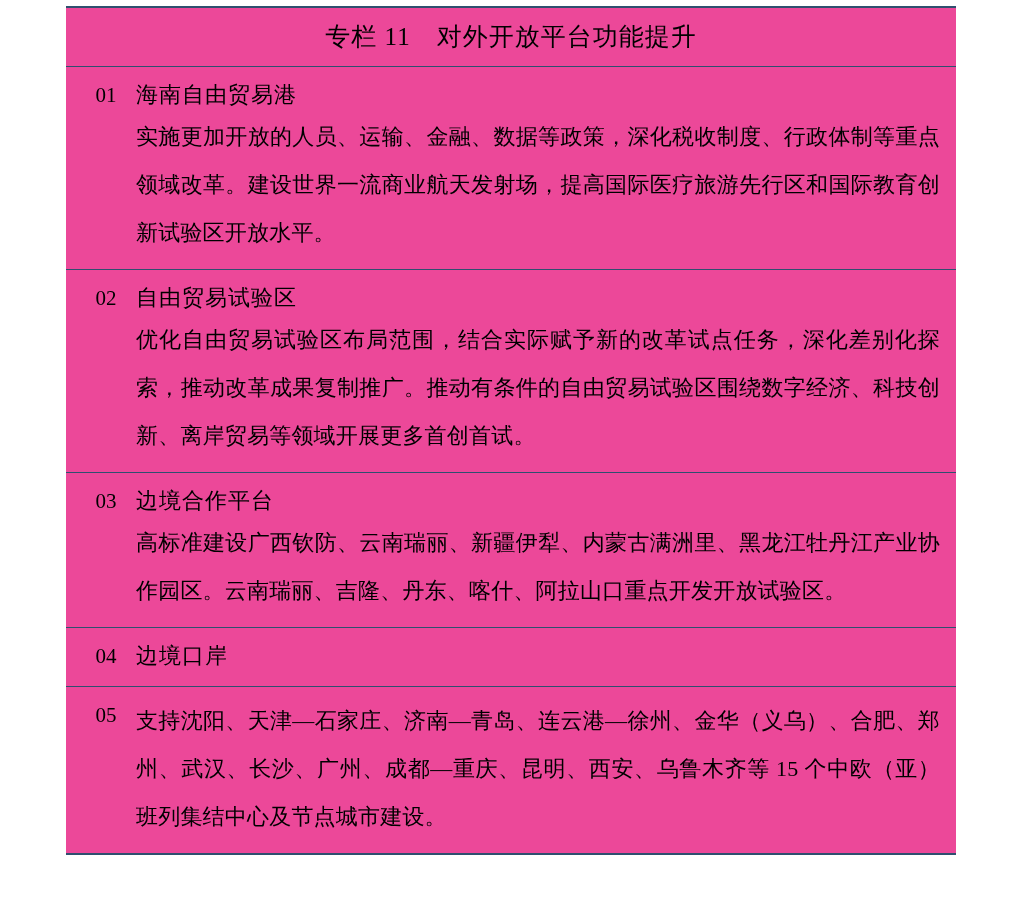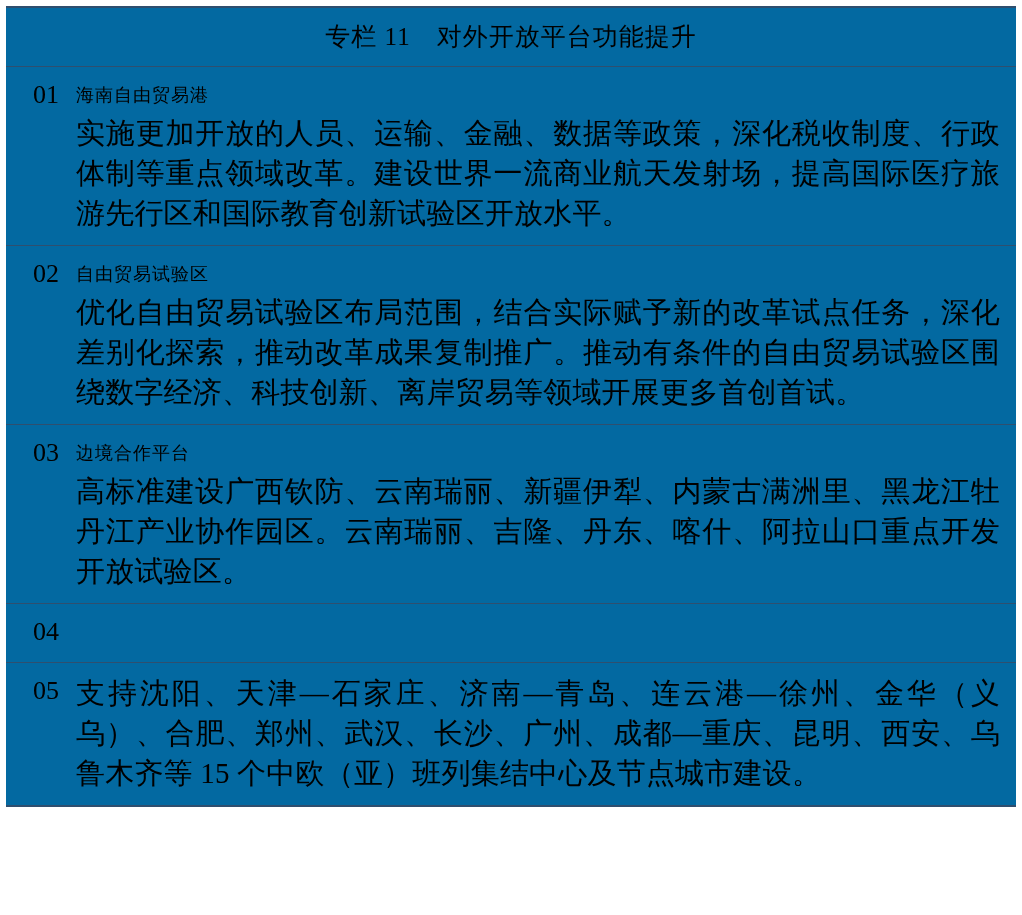--- a/index.html
+++ b/index.html
@@ -6,23 +6,23 @@
     margin: 0;
     padding: 0;
     background: #ffffff;
   }
   body {
     width: 1022px;
     height: 915px;
     font-family: "Liberation Serif", "DejaVu Serif", serif;
   }
   .panel {
-    width: 1010px;
+    width: 890px;
     margin: 6px auto 0 auto;
-    background: #0369a1;
+    background: #ec4899;
     border-top: 2px solid #2f4f6f;
     border-bottom: 2px solid #2f4f6f;
     box-sizing: border-box;
   }
   .panel-title {
     text-align: center;
     font-size: 25px;
     letter-spacing: 1px;
     padding: 12px 0 13px 0;
     color: #000;
@@ -39,39 +39,39 @@
     border-bottom: 1.5px solid #2f4f6f;
     padding: 10px 14px 12px 14px;
     box-sizing: border-box;
   }
   .entry:last-child {
     border-bottom: none;
   }
   .entry-num {
     width: 52px;
     flex: 0 0 52px;
-    font-size: 26px;
+    font-size: 21px;
     line-height: 36px;
     text-align: center;
     color: #000;
   }
   .entry-body {
     flex: 1 1 auto;
     padding-left: 4px;
   }
   .entry-heading {
-    font-size: 18px;
+    font-size: 22px;
     line-height: 36px;
     color: #000;
     font-weight: normal;
     letter-spacing: 1px;
   }
   .entry-text {
-    font-size: 29px;
-    line-height: 40px;
+    font-size: 22px;
+    line-height: 48px;
     color: #000;
     text-align: justify;
     text-justify: inter-ideograph;
     letter-spacing: 0.2px;
     padding-right: 2px;
   }
 </style>
 </head>
 <body>
 
@@ -101,20 +101,21 @@
     <div class="entry-num">03</div>
     <div class="entry-body">
       <div class="entry-heading">边境合作平台</div>
       <div class="entry-text">高标准建设广西钦防、云南瑞丽、新疆伊犁、内蒙古满洲里、黑龙江牡丹江产业协作园区。云南瑞丽、吉隆、丹东、喀什、阿拉山口重点开发开放试验区。</div>
     </div>
   </div>
 
   <div class="entry">
     <div class="entry-num">04</div>
     <div class="entry-body">
+      <div class="entry-heading">边境口岸</div>
     </div>
   </div>
 
   <div class="entry">
     <div class="entry-num">05</div>
     <div class="entry-body">
       <div class="entry-text">支持沈阳、天津—石家庄、济南—青岛、连云港—徐州、金华（义乌）、合肥、郑州、武汉、长沙、广州、成都—重庆、昆明、西安、乌鲁木齐等 15 个中欧（亚）班列集结中心及节点城市建设。</div>
     </div>
   </div>
 

